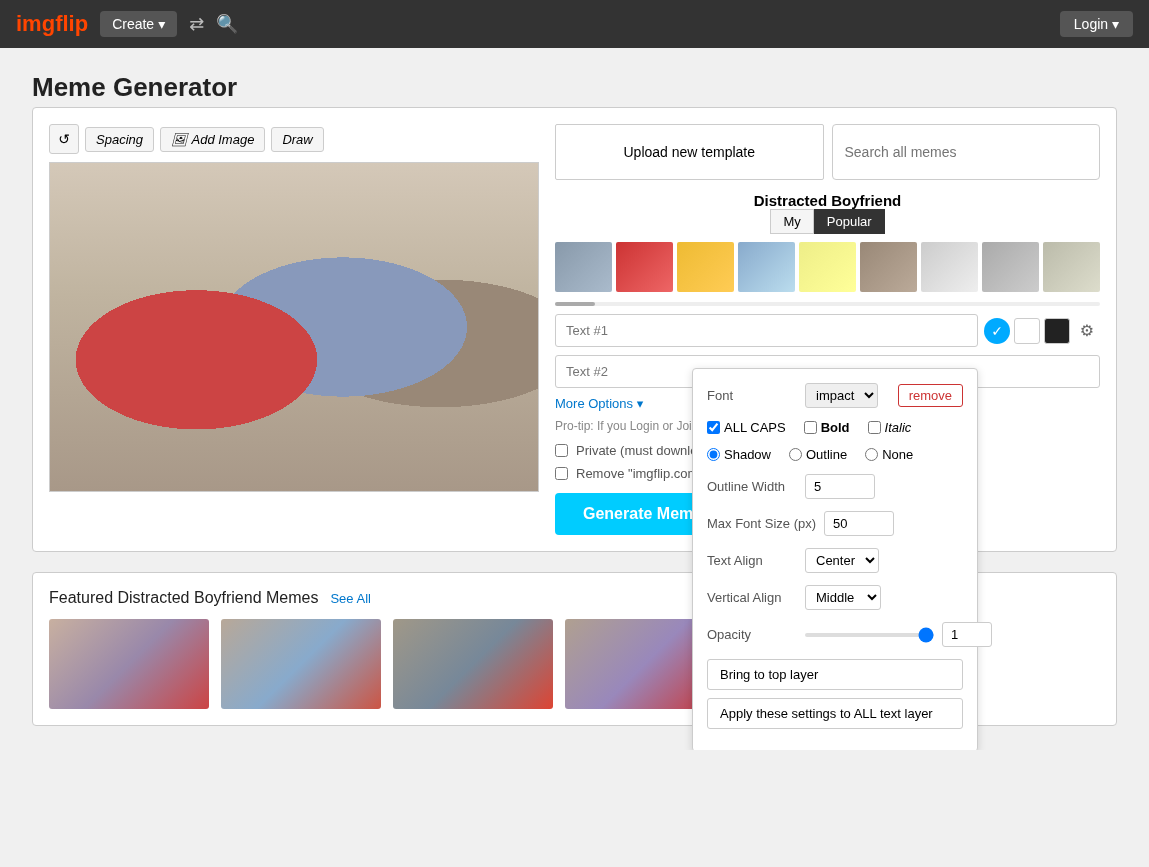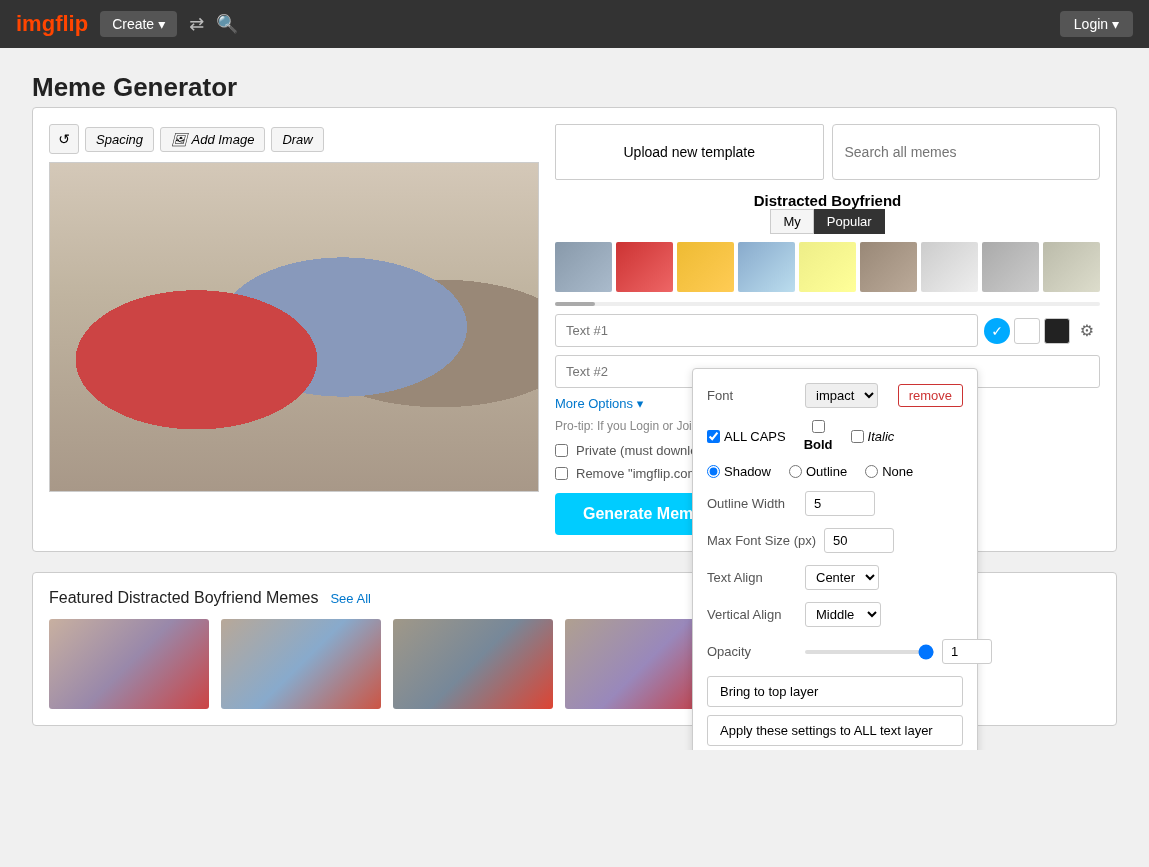--- a/index.html
+++ b/index.html
@@ -413,21 +413,21 @@
                 <select class="font-select">
                   <option>impact</option>
                 </select>
                 <button class="remove-btn">remove</button>
               </div>
               <div class="settings-row">
                 <label class="checkbox-label">
                   <input type="checkbox" checked="" style="">
                   <span>ALL CAPS</span>
                 </label>
-                <label class="checkbox-label" style="margin-left:10px;flex-direction:column;">
+                <label class="checkbox-label" style="margin-left:10px;">
                   <input type="checkbox" style="">
                   <strong>Bold</strong>
                 </label>
                 <label class="checkbox-label" style="margin-left:10px;">
                   <input type="checkbox" style="">
                   <em>Italic</em>
                 </label>
               </div>
               <div class="settings-row">
                 <label class="radio-label">

